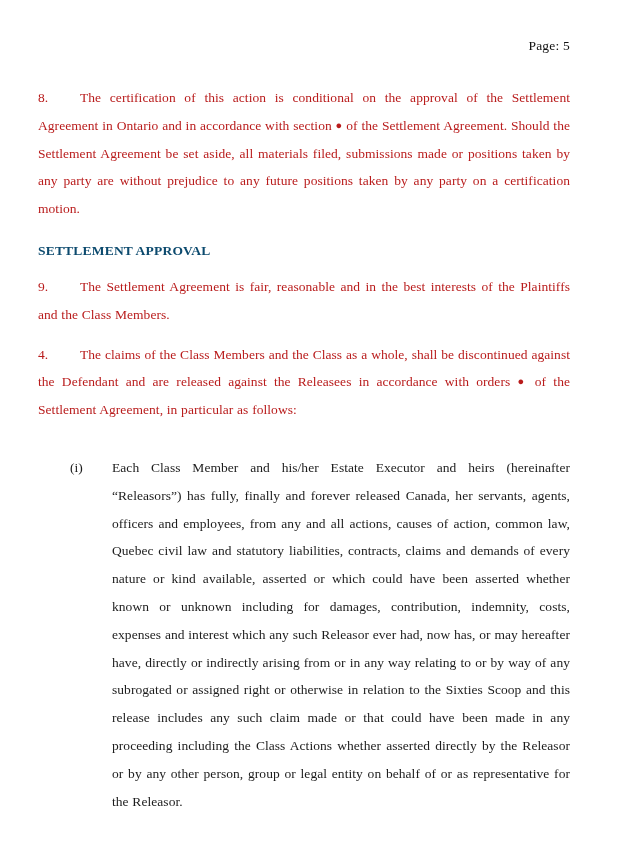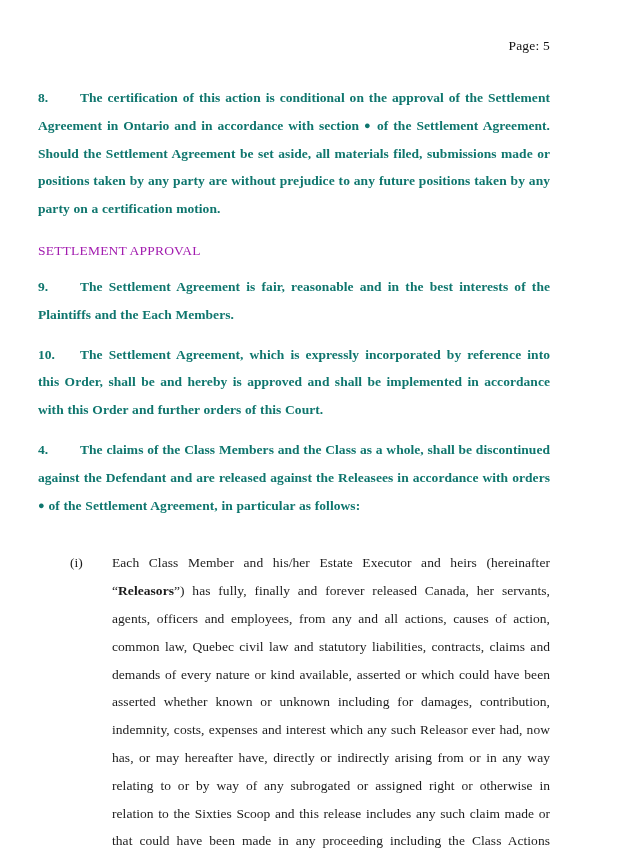--- a/index.html
+++ b/index.html
@@ -12,53 +12,52 @@
     height: 862px;
     font-family: "Liberation Serif", serif;
     color: #1a1a1a;
     position: relative;
     overflow: hidden;
   }
   .page {
     width: 618px;
     height: 664px;
     box-sizing: border-box;
-    padding: 30px 68px 20px 38px;
+    padding: 30px 48px 20px 38px;
     position: relative;
   }
   .page-number {
     text-align: right;
     font-size: 13.5px;
     letter-spacing: 0.2px;
     margin: 8px 0 0 0;
     color: #111;
   }
   .body-block {
     margin-top: 30px;
   }
   p.para {
     font-size: 13.5px;
     line-height: 2.06;
     text-align: justify;
     margin: 0 0 12px 0;
-    color: #0f766e;
+    color: #b91c1c;
     letter-spacing: 0.05px;
     word-spacing: 0.3px;
-    font-weight: bold;
   }
   p.para .num {
     display: inline-block;
     width: 42px;
   }
   h2.heading {
     font-size: 13.5px;
-    font-weight: normal;
+    font-weight: bold;
     margin: 20px 0 14px 0;
     letter-spacing: 0.2px;
-    color: #a21caf;
+    color: #0c4a6e;
   }
   .subitem {
     display: flex;
     margin: 0 0 10px 0;
     padding-left: 32px;
   }
   .subitem .marker {
     width: 42px;
     flex: 0 0 42px;
     font-size: 13.5px;
@@ -71,46 +70,43 @@
     text-align: justify;
     letter-spacing: 0.05px;
     word-spacing: 0.3px;
     color: #1c1c1c;
   }
   .bullet-dot {
     font-size: 11px;
     vertical-align: 1px;
   }
   b.defined {
-    font-weight: bold;
+    font-weight: normal;
   }
   .spacer-top { height: 18px; }
 </style>
 </head>
 <body>
 
 <div class="page">
 
   <div class="page-number">Page: 5</div>
 
   <div class="body-block">
 
     <p class="para">
       <span class="num">8.</span><span>The certification of this action is conditional on the approval of the Settlement Agreement in Ontario and in accordance with section </span><span class="bullet-dot">●</span><span> of the Settlement Agreement. Should the Settlement Agreement be set aside, all materials filed, submissions made or positions taken by any party are without prejudice to any future positions taken by any party on a certification motion.</span>
     </p>
 
     <h2 class="heading">SETTLEMENT APPROVAL</h2>
 
     <p class="para">
-      <span class="num">9.</span><span>The Settlement Agreement is fair, reasonable and in the best interests of the Plaintiffs and the Each Members.</span>
+      <span class="num">9.</span><span>The Settlement Agreement is fair, reasonable and in the best interests of the Plaintiffs and the Class Members.</span>
     </p>
 
-    <p class="para">
-      <span class="num">10.</span><span>The Settlement Agreement, which is expressly incorporated by reference into this Order, shall be and hereby is approved and shall be implemented in accordance with this Order and further orders of this Court.</span>
-    </p>
 
     <p class="para">
       <span class="num">4.</span><span>The claims of the Class Members and the Class as a whole, shall be discontinued against the Defendant and are released against the Releasees in accordance with orders </span><span class="bullet-dot">●</span><span> of the Settlement Agreement, in particular as follows:</span>
     </p>
 
     <div class="spacer-top"></div>
 
     <div class="subitem">
       <span class="marker">(i)</span>
       <span class="subtext"><span>Each Class Member and his/her Estate Executor and heirs (hereinafter “</span><b class="defined">Releasors</b><span>”) has fully, finally and forever released Canada, her servants, agents, officers and employees, from any and all actions, causes of action, common law, Quebec civil law and statutory liabilities, contracts, claims and demands of every nature or kind available, asserted or which could have been asserted whether known or unknown including for damages, contribution, indemnity, costs, expenses and interest which any such Releasor ever had, now has, or may hereafter have, directly or indirectly arising from or in any way relating to or by way of any subrogated or assigned right or otherwise in relation to the Sixties Scoop and this release includes any such claim made or that could have been made in any proceeding including the Class Actions whether asserted directly by the Releasor or by any other person, group or legal entity on behalf of or as representative for the Releasor.</span></span>

